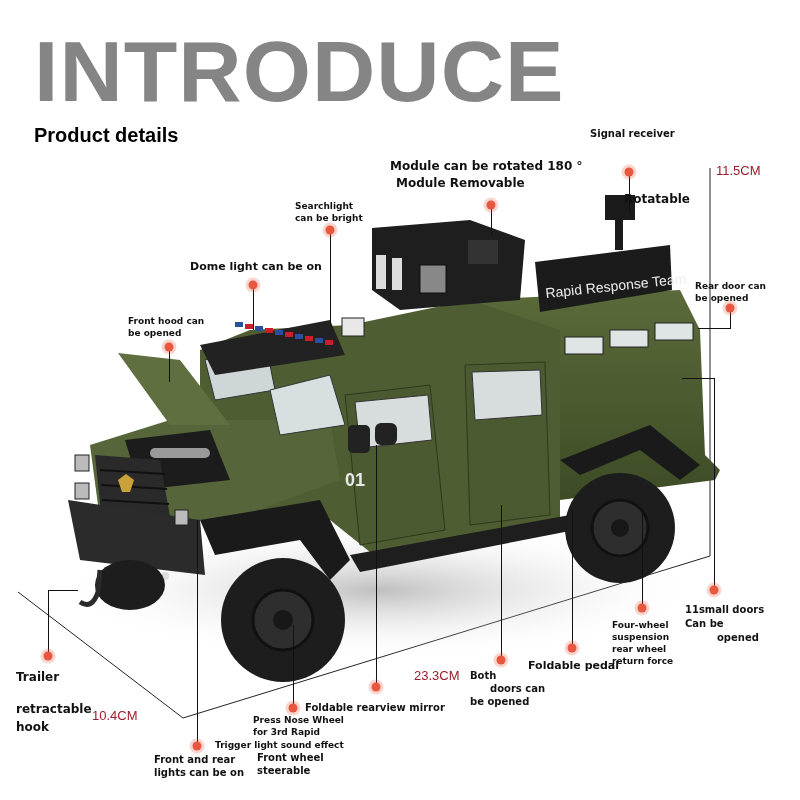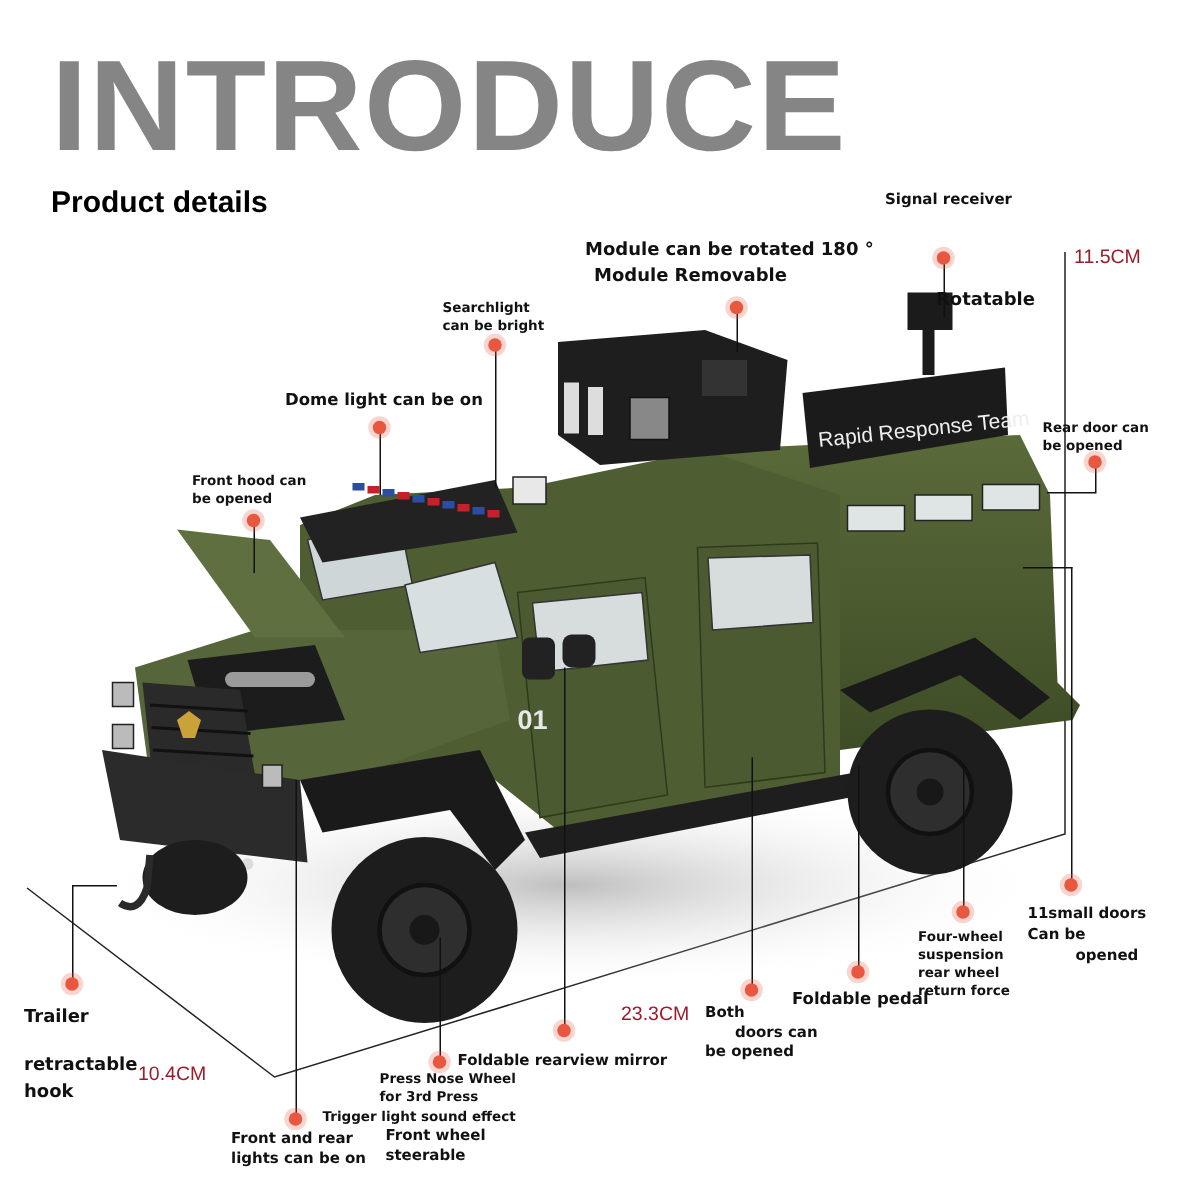--- a/index.html
+++ b/index.html
@@ -191,21 +191,21 @@
 <div class="abs lbl s11" style="left:528px;top:659px;">Foldable pedal</div>
 
 <div class="abs dim" style="left:414px;top:668px;">23.3CM</div>
 <div class="abs lbl s10" style="left:470px;top:670px;">Both</div>
 <div class="abs lbl s10" style="left:470px;top:683px;margin-left:20px;">doors can</div>
 <div class="abs lbl s10" style="left:470px;top:696px;">be opened</div>
 
 <div class="abs lbl s10" style="left:305px;top:702px;">Foldable rearview mirror</div>
 
 <div class="abs lbl s9" style="left:253px;top:715px;">Press Nose Wheel</div>
-<div class="abs lbl s9" style="left:253px;top:727px;">for 3rd Press</div>
+<div class="abs lbl s9" style="left:253px;top:727px;">for 3rd Rapid</div>
 <div class="abs lbl s9" style="left:215px;top:740px;">Trigger light sound effect</div>
 
 <div class="abs lbl s10" style="left:257px;top:752px;">Front wheel</div>
 <div class="abs lbl s10" style="left:257px;top:765px;">steerable</div>
 
 <div class="abs lbl s10" style="left:154px;top:754px;">Front and rear</div>
 <div class="abs lbl s10" style="left:154px;top:767px;">lights can be on</div>
 
 <div class="abs lbl s12" style="left:16px;top:670px;">Trailer</div>
 <div class="abs lbl s12" style="left:16px;top:720px;">hook</div>

